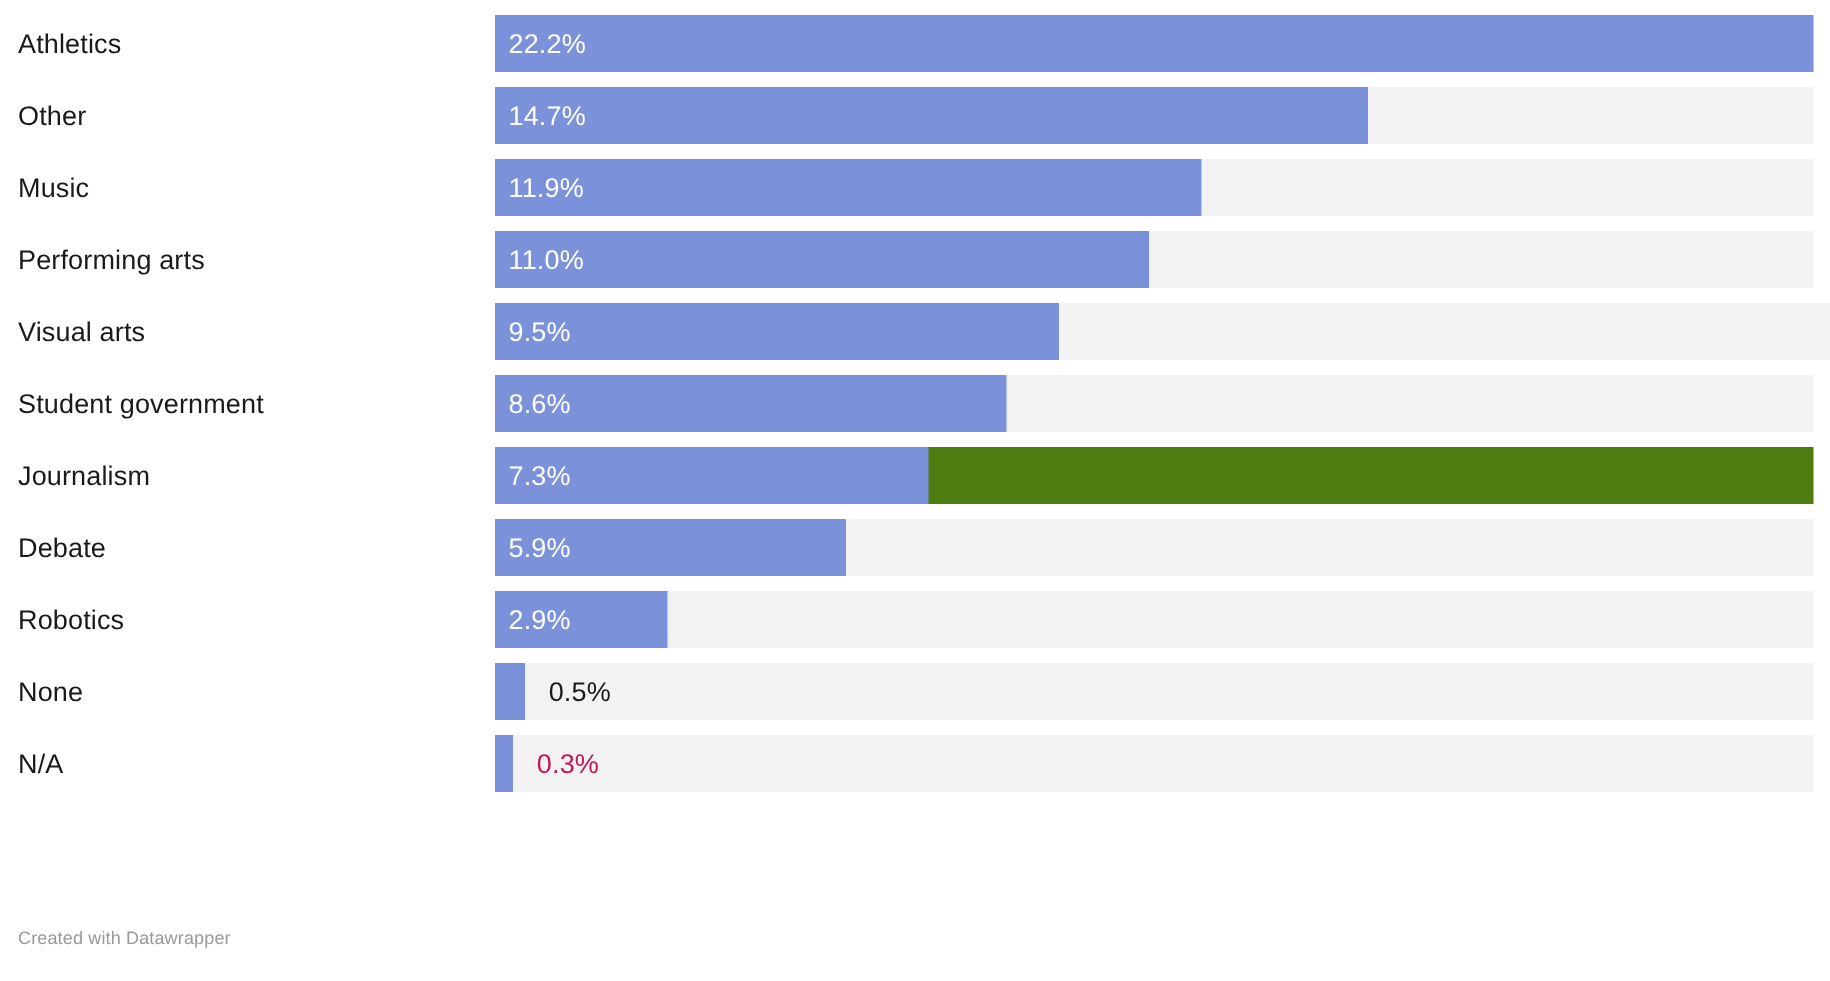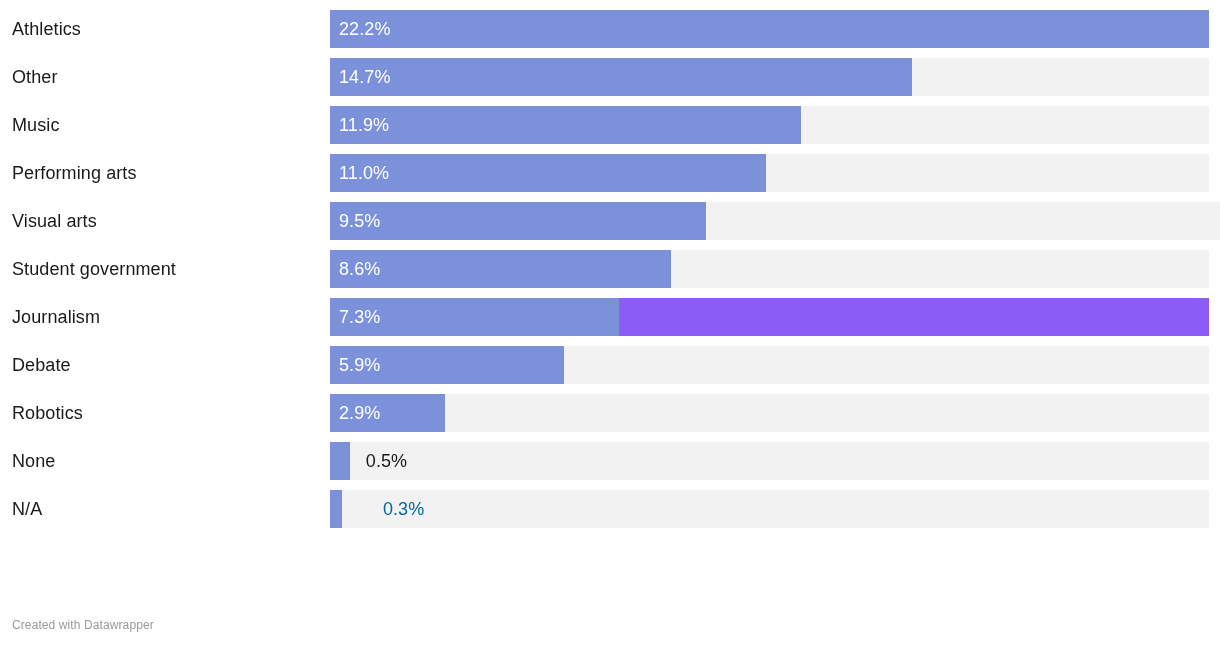--- a/index.html
+++ b/index.html
@@ -133,21 +133,21 @@
       </div>
       <div class="bar-row">
         <div class="row-label">Student government</div>
         <div class="track" style="background: rgb(242, 242, 242);">
           <div class="bar-fill" style="width: 340.514px; background: rgb(123, 145, 218);"></div>
           <div class="value-label inside" style="color: rgb(255, 255, 255);">8.6%</div>
         </div>
       </div>
       <div class="bar-row">
         <div class="row-label">Journalism</div>
-        <div class="track" style="background: #8b5cf6;">
+        <div class="track" style="background: #4d7c0f;">
           <div class="bar-fill" style="width: 289.041px; background: rgb(123, 145, 218);"></div>
           <div class="value-label inside" style="color: rgb(255, 255, 255);">7.3%</div>
         </div>
       </div>
       <div class="bar-row">
         <div class="row-label">Debate</div>
         <div class="track" style="background: rgb(242, 242, 242);">
           <div class="bar-fill" style="width: 233.608px; background: rgb(123, 145, 218);"></div>
           <div class="value-label inside" style="color: rgb(255, 255, 255);">5.9%</div>
         </div>
@@ -163,20 +163,20 @@
         <div class="row-label">None</div>
         <div class="track" style="background: rgb(242, 242, 242);">
           <div class="bar-fill" style="width: 19.7973px; background: rgb(123, 145, 218);"></div>
           <div class="value-label outside" style="left: 35.7973px; color: rgb(26, 26, 26);">0.5%</div>
         </div>
       </div>
       <div class="bar-row">
         <div class="row-label">N/A</div>
         <div class="track" style="background: rgb(242, 242, 242);">
           <div class="bar-fill" style="width: 11.8784px; background: rgb(123, 145, 218);"></div>
-          <div class="value-label outside" style="left: 27.8784px; color: #0369a1; margin-left: 25px;">0.3%</div>
+          <div class="value-label outside" style="left: 27.8784px; color: #be185d;">0.3%</div>
         </div>
       </div>
     </div>
 
   <div class="footer-note">Created with Datawrapper</div>
 
 </div>
 
 </body></html>

